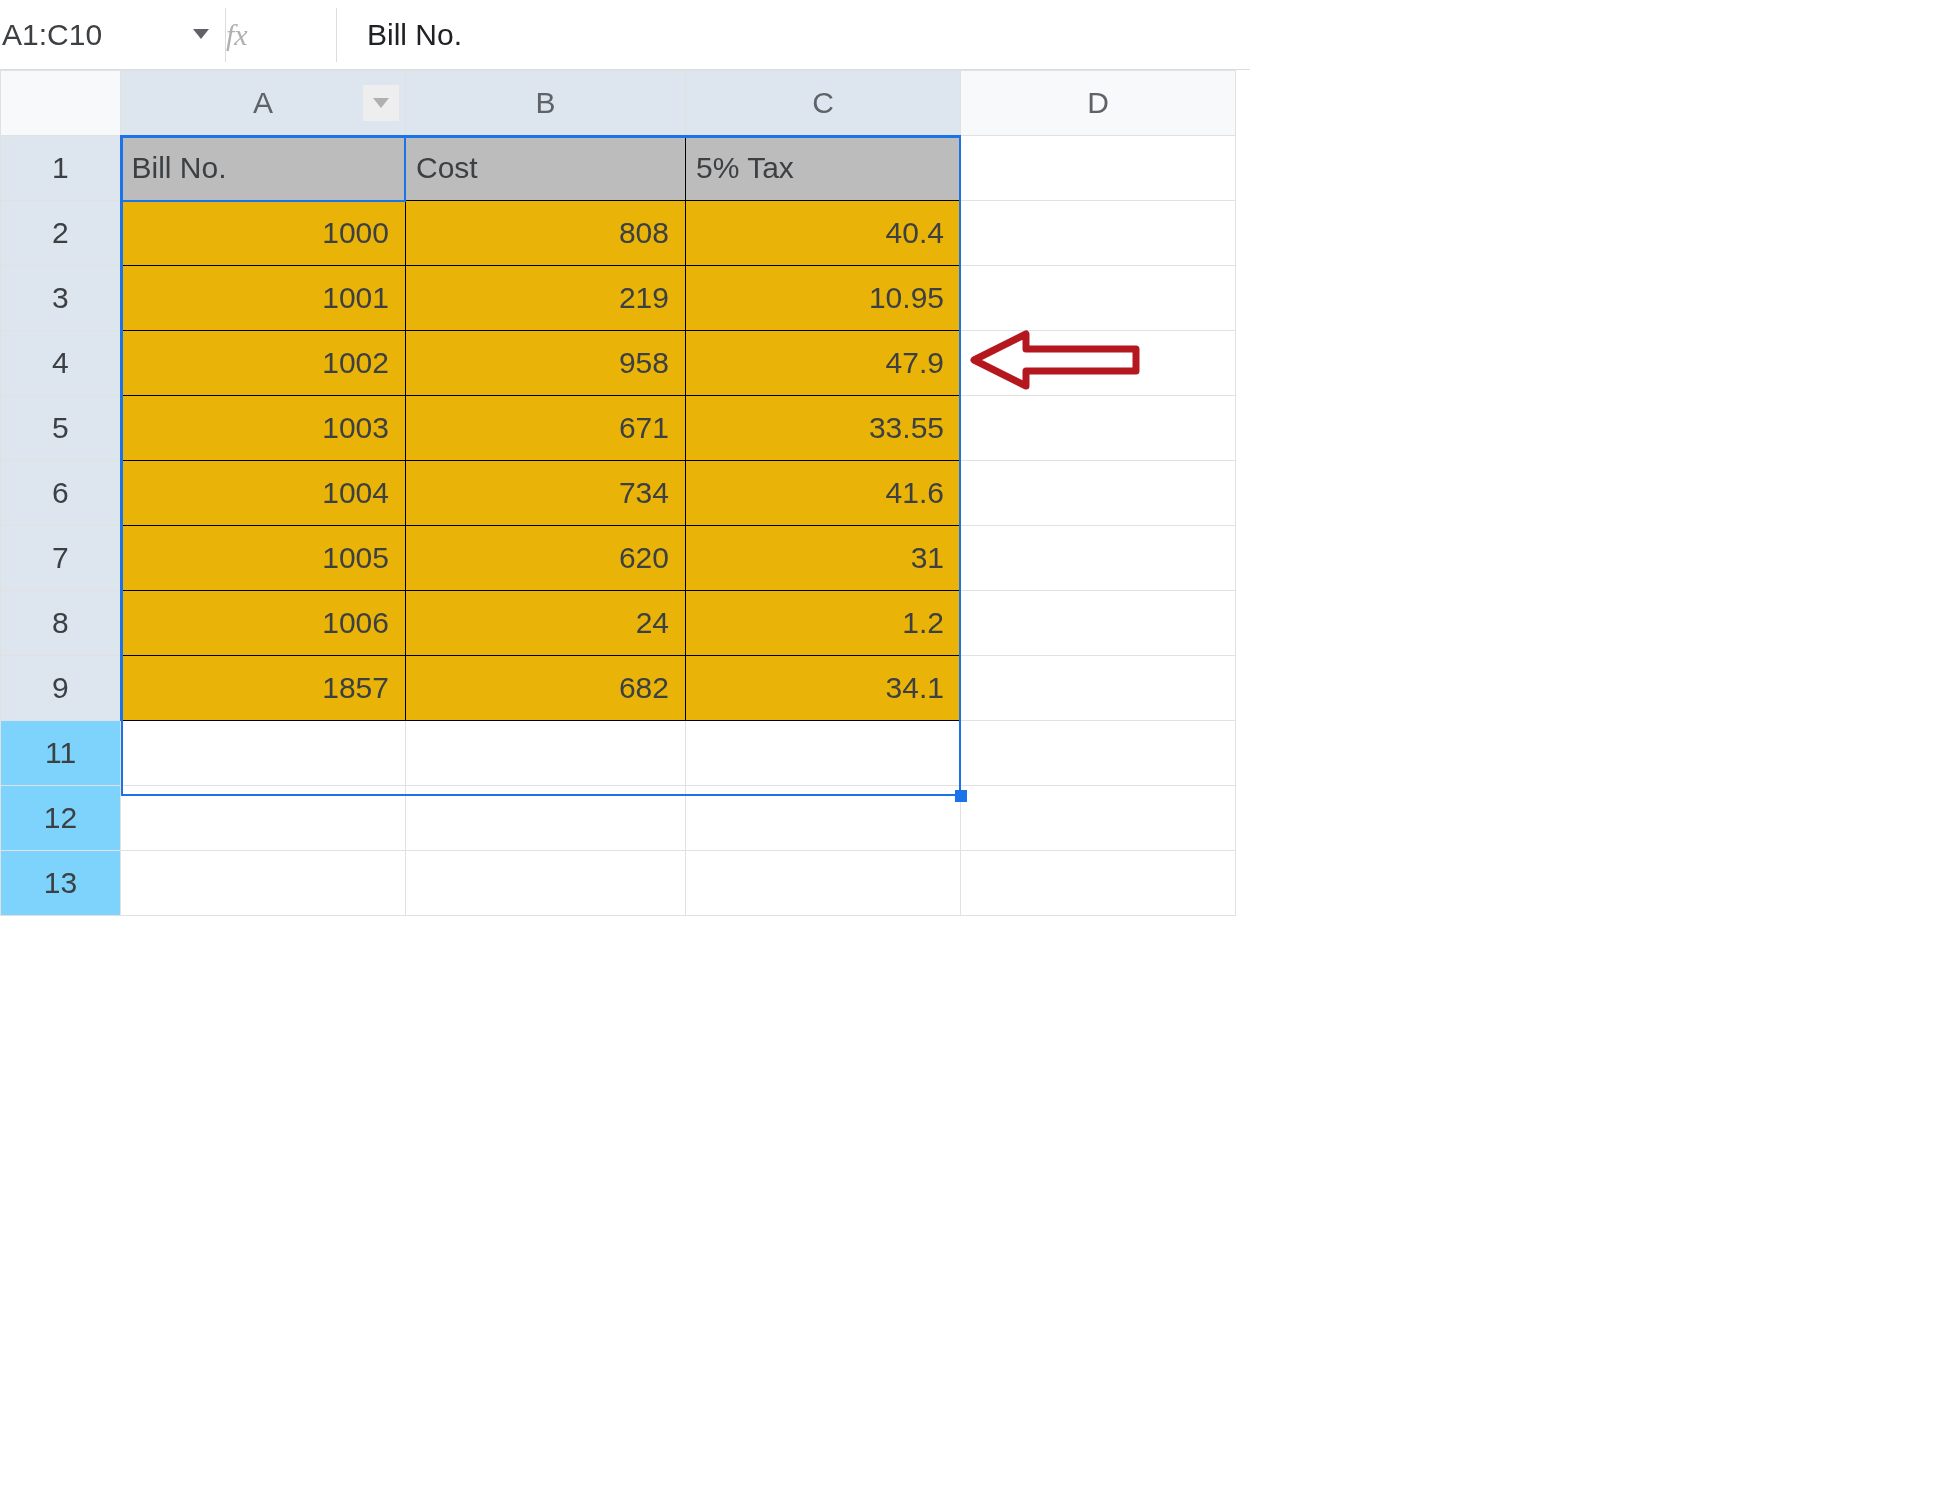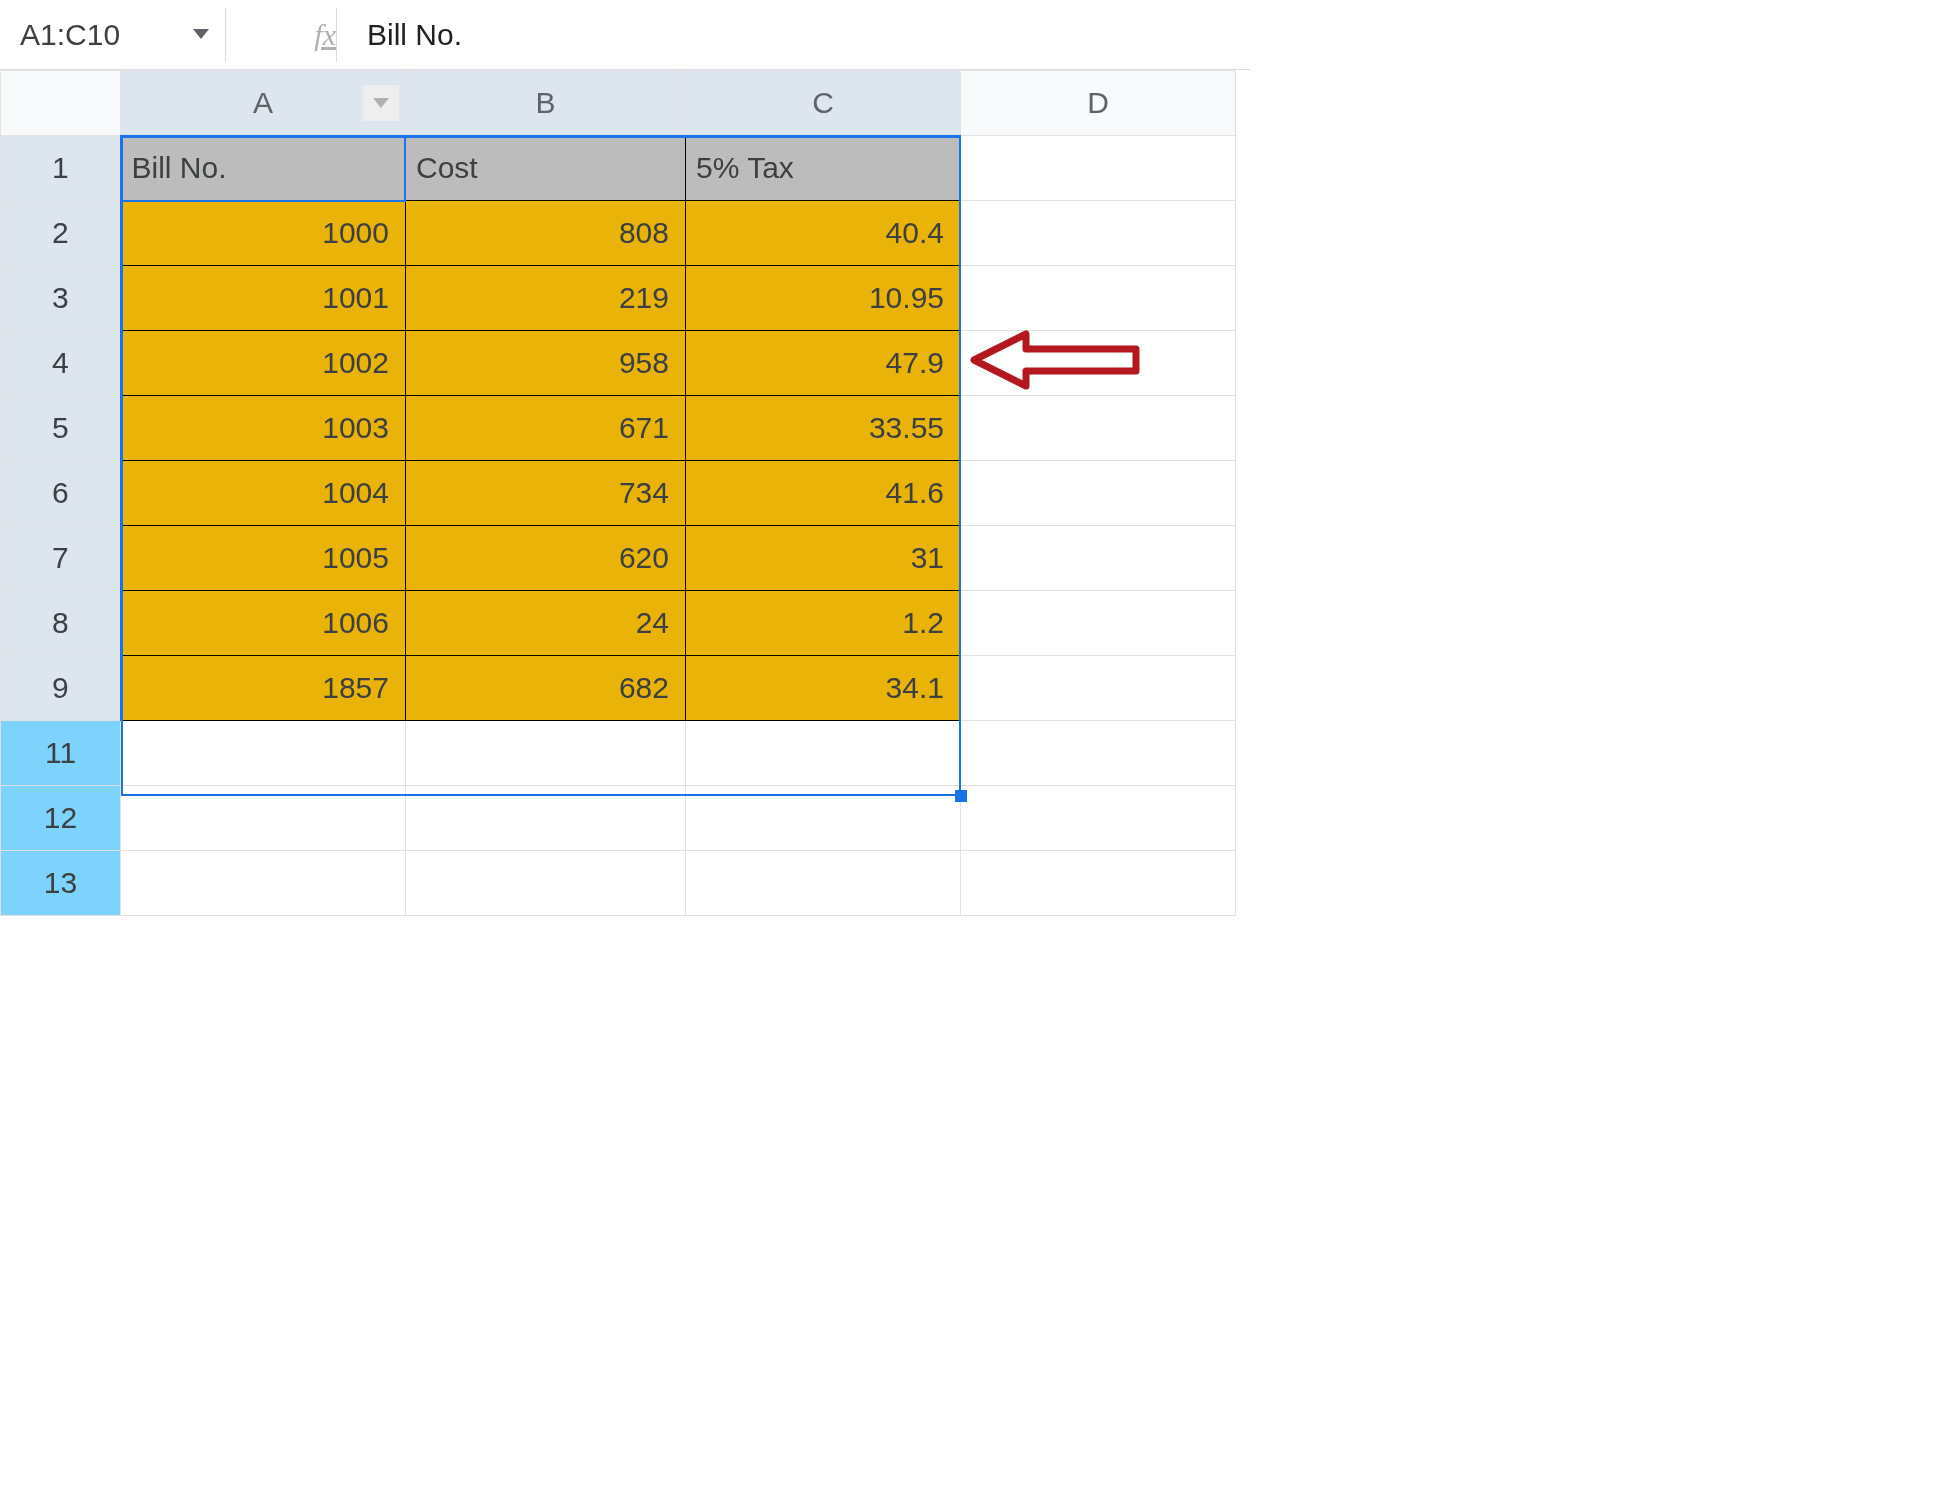--- a/index.html
+++ b/index.html
@@ -20,21 +20,20 @@
   
   .formula-bar {
     display: flex;
     align-items: center;
     height: 70px;
     border-bottom: 1.5px solid #dadce0;
     font-size: 30px;
   }
   .name-box {
     width: 225px;
-    padding-left: 18px;
     display: flex;
     align-items: center;
     justify-content: space-between;
     height: 100%;
   }
   .name-box input {
     width: 150px;
     border: none;
     font-size: 30px;
     color: #3c4043;
@@ -46,26 +45,25 @@
     font-size: 12px;
     margin-right: 16px;
   }
   .vdiv {
     width: 0;
     height: 54px;
     border-left: 1.5px solid #dadce0;
   }
   .fx-label {
     width: 110px;
-    text-align: right;
+    text-align: left;
     font-style: italic;
     color: #b0b0b0;
     font-size: 30px;
     font-family: "Times New Roman", serif;
-    text-decoration: underline;
   }
   .formula-input {
     flex: 1;
     display: flex;
     align-items: center;
     padding-left: 30px;
     font-size: 30px;
     color: #202124;
     height: 100%;
   }

